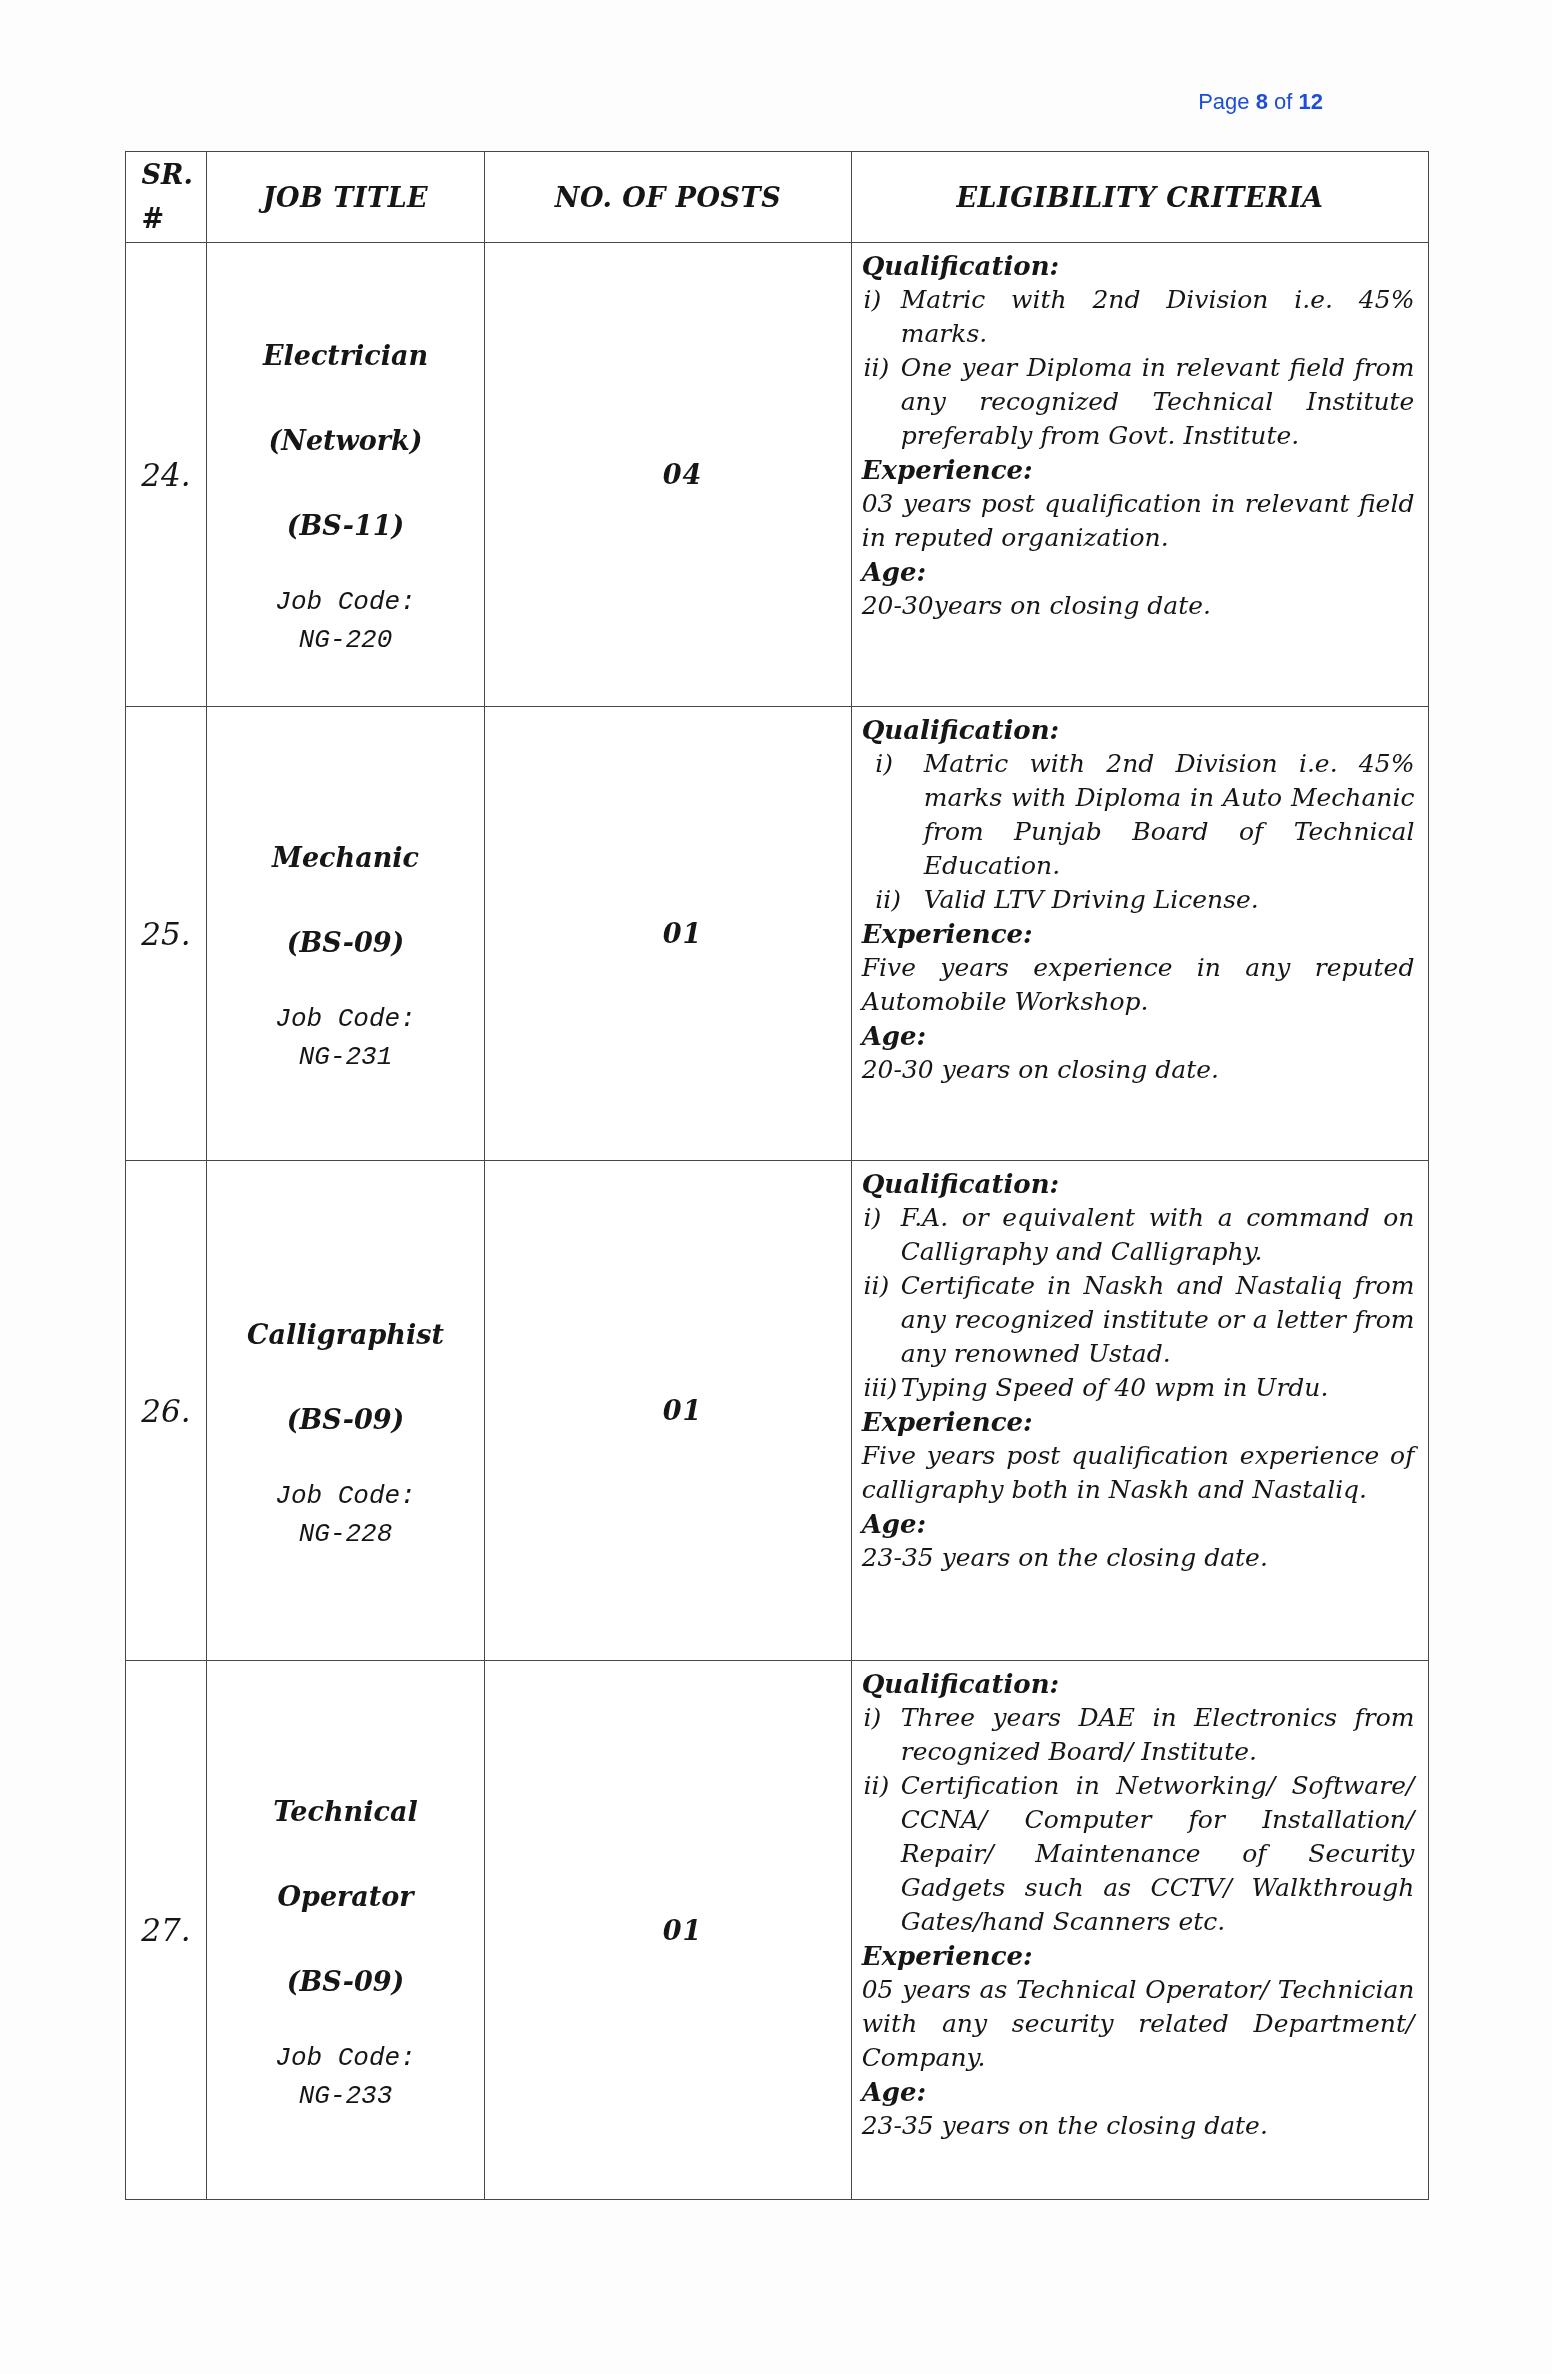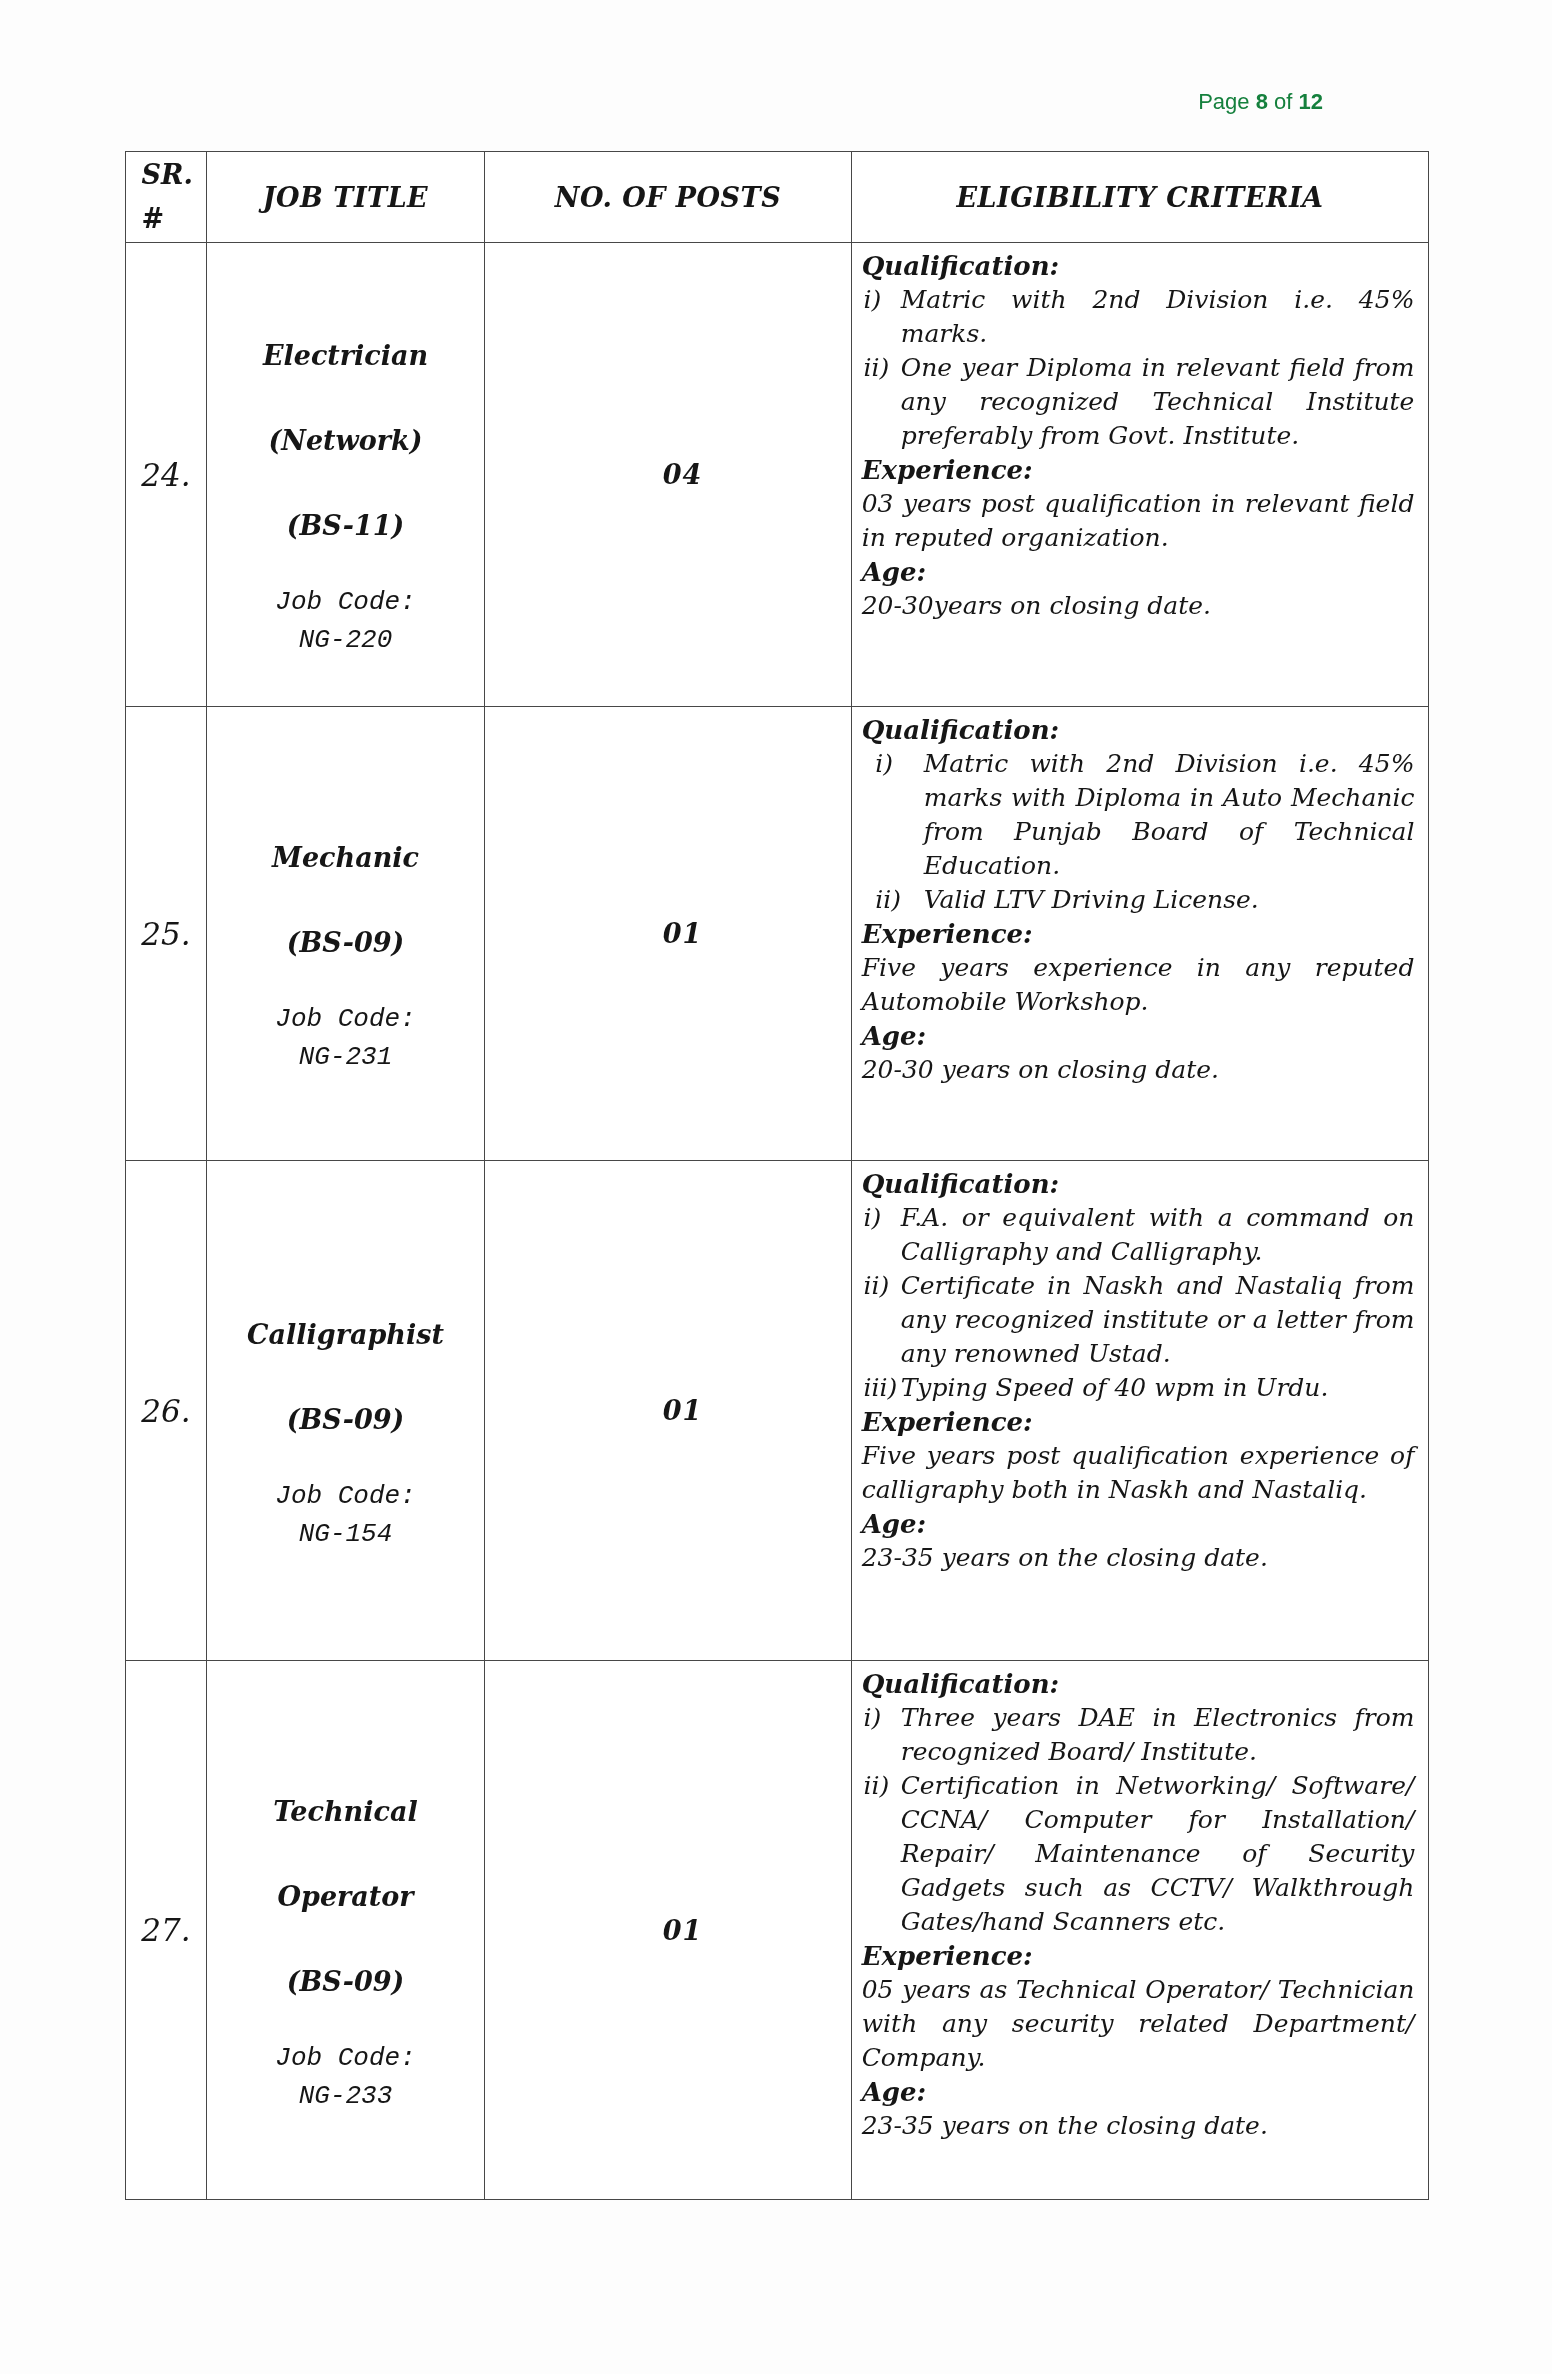--- a/index.html
+++ b/index.html
@@ -6,21 +6,21 @@
   body{
     width:1553px;height:2375px;position:relative;
     background:#fdfdfd;color:#161616;
     font-family:"DejaVu Serif","Liberation Serif",serif;
     overflow:hidden;
   }
   
   .page-num{
     position:absolute;top:89px;left:0;width:1323px;text-align:right;
     font-family:"Liberation Sans","DejaVu Sans",sans-serif;
-    font-size:22px;color:#15803d;
+    font-size:22px;color:#1d4ed8;
   }
   .page-num b{font-weight:bold;}
   
   table.jobs{
     position:absolute;left:125px;top:151px;width:1302px;
     border-collapse:collapse;table-layout:fixed;
     background:#fff;
   }
   table.jobs th, table.jobs td{border:1.9px solid #474747;box-sizing:border-box;}
   col.c-sr{width:81px;} col.c-title{width:278px;} col.c-posts{width:367px;} col.c-elig{width:577px;}
@@ -113,21 +113,21 @@
           <div class="c-para">20-30 years on closing date.</div>
         </td>
       </tr>
       <tr>
         <td class="sr">26.</td>
         <td class="title">
           <div class="title-line">Calligraphist</div>
           <div class="title-line">(BS-09)</div>
           <div class="title-gap"></div>
           <div class="code-line">Job Code:</div>
-          <div class="code-line">NG-154</div>
+          <div class="code-line">NG-228</div>
         </td>
         <td class="posts">01</td>
         <td class="criteria">
           <div class="c-label">Qualification:</div>
           <div class="c-item"><span class="marker">i)</span><span class="itext">F.A. or equivalent with a command on Calligraphy and Calligraphy.</span></div>
           <div class="c-item"><span class="marker">ii)</span><span class="itext">Certificate in Naskh and Nastaliq from any recognized institute or a letter from any renowned Ustad.</span></div>
           <div class="c-item"><span class="marker">iii)</span><span class="itext">Typing Speed of 40 wpm in Urdu.</span></div>
           <div class="c-label">Experience:</div>
           <div class="c-para">Five years post qualification experience of calligraphy both in Naskh and Nastaliq.</div>
           <div class="c-label">Age:</div>

